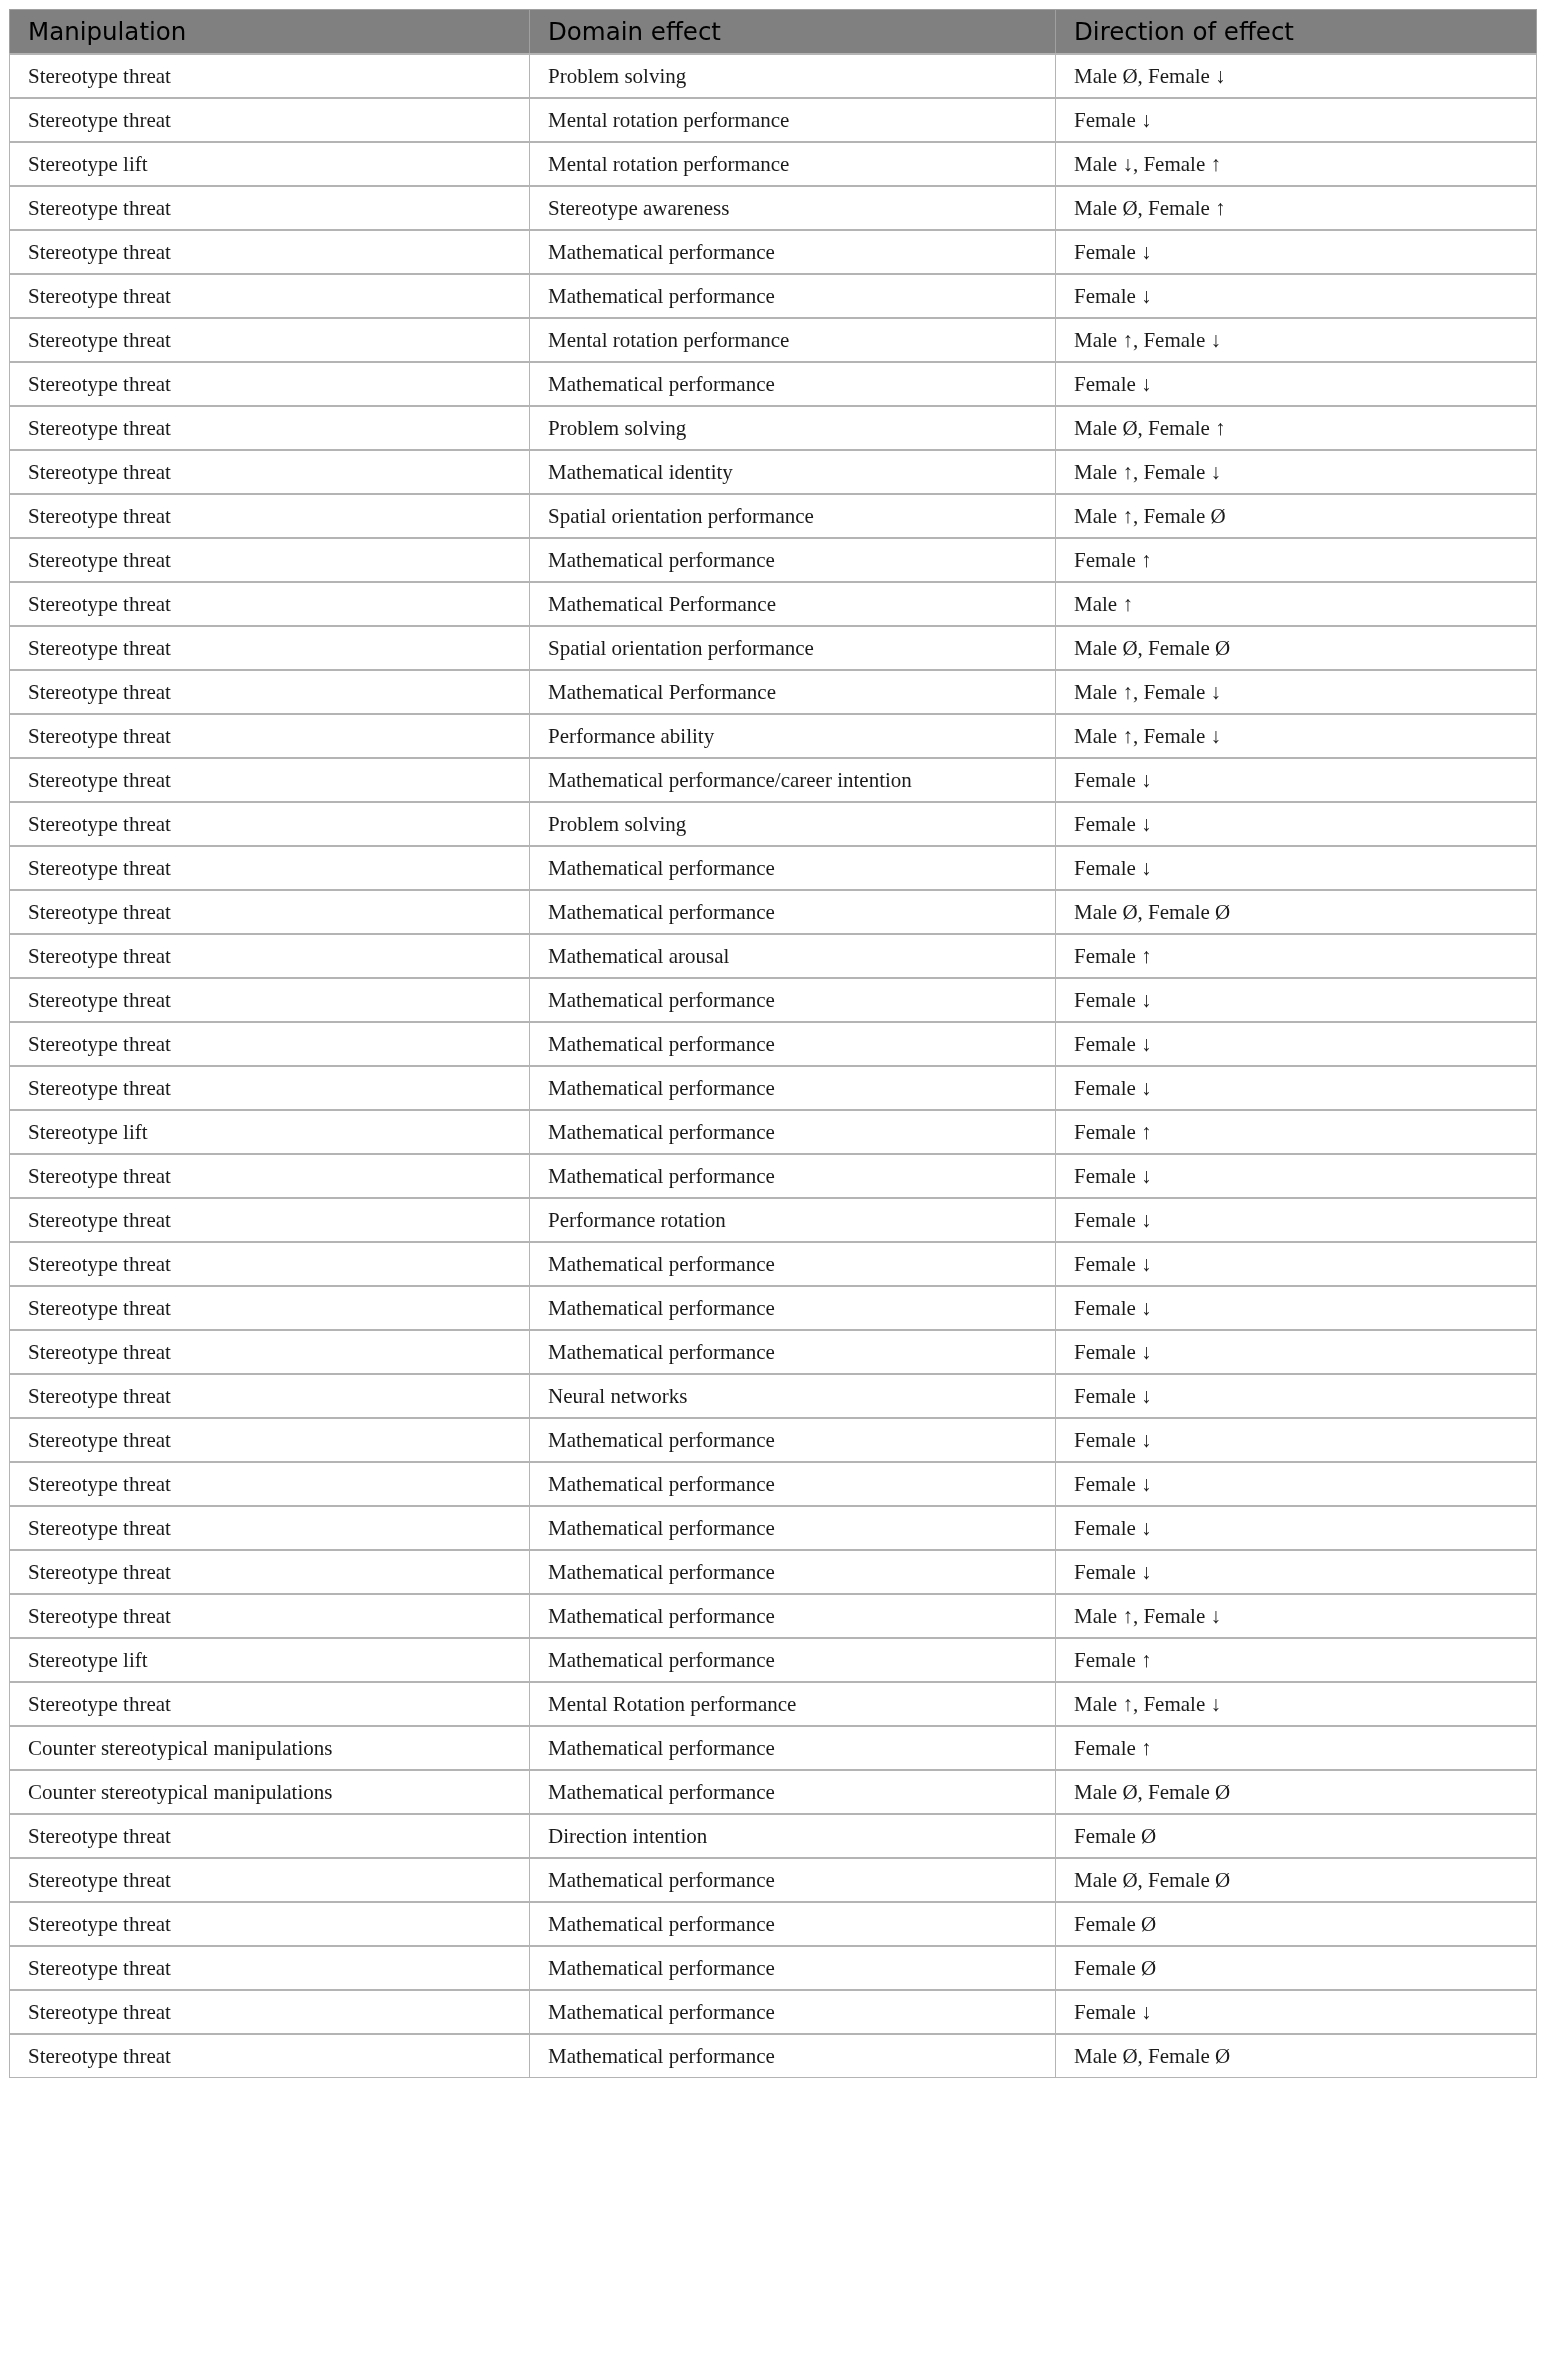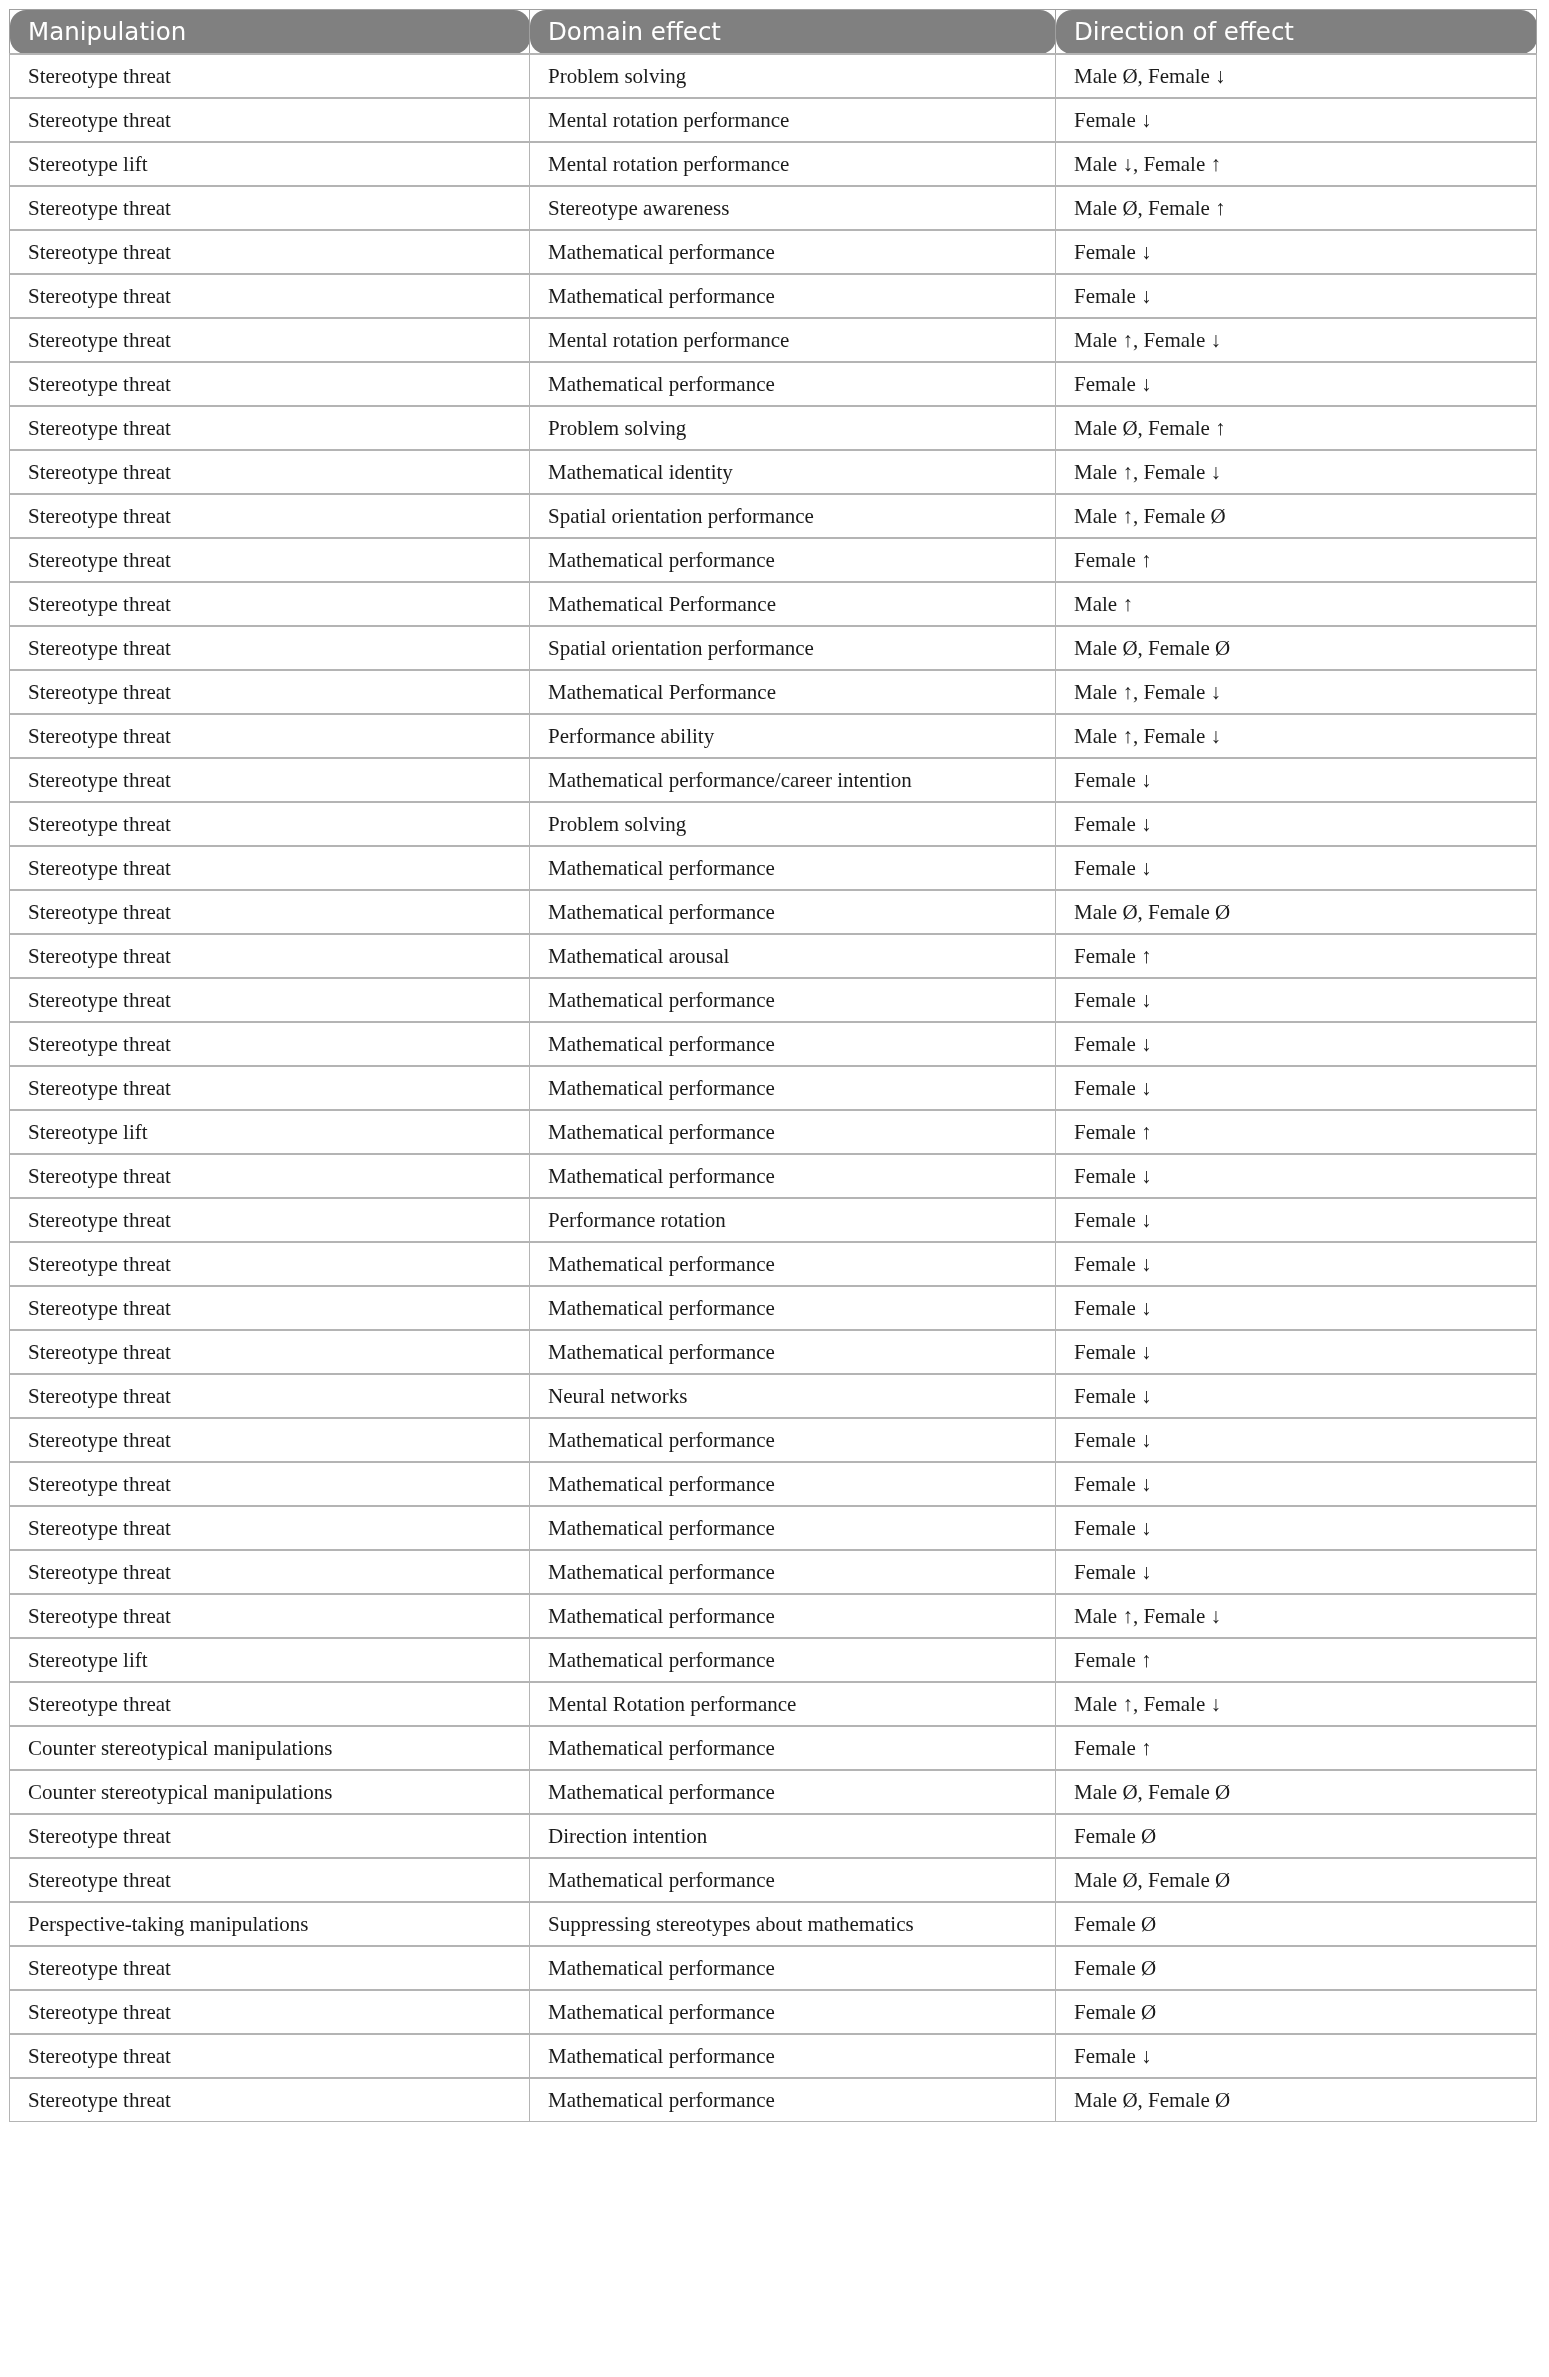--- a/index.html
+++ b/index.html
@@ -1,19 +1,19 @@
 <!DOCTYPE html>
 <html style="font-size:12px"><head>
 <meta charset="utf-8">
 <style>
   html, body { margin:0; padding:0; background:#ffffff; }
   body { width:1550px; height:2377px; position:relative; overflow:hidden; }
   .tbl { position:absolute; left:9px; top:9px; width:1527px; border-collapse:collapse; table-layout:fixed; }
   .tbl th, .tbl td { border:1.5px solid #b4b4b4; padding:0 0 0 18px; text-align:left; vertical-align:middle; white-space:nowrap; overflow:hidden; }
-  .tbl thead th { background:#808080; color:#ffffff; height:43px; font-family:"DejaVu Sans", sans-serif; font-weight:normal; font-size:24.5px; border-color:#a0a0a0;border-radius:16px; }
+  .tbl thead th { background:#808080; color:#000000; height:43px; font-family:"DejaVu Sans", sans-serif; font-weight:normal; font-size:24.5px; border-color:#a0a0a0; }
   .tbl tbody td { height:42px; font-family:"Liberation Serif", serif; font-size:21px; color:#1a1a1a; }
   .tbl tbody tr { border-top:2.2px solid #b4b4b4; }
   col.c1 { width:520px; } col.c2 { width:526px; } col.c3 { width:481px; }
 </style>
 </head>
 <body>
 
 <table class="tbl">
   <colgroup>
       <col class="c1">
@@ -232,25 +232,20 @@
         <td>Stereotype threat</td>
         <td>Direction intention</td>
         <td>Female Ø</td>
       </tr>
       <tr>
         <td>Stereotype threat</td>
         <td>Mathematical performance</td>
         <td>Male Ø, Female Ø</td>
       </tr>
       <tr>
-        <td>Perspective-taking manipulations</td>
-        <td>Suppressing stereotypes about mathematics</td>
-        <td>Female Ø</td>
-      </tr>
-      <tr>
         <td>Stereotype threat</td>
         <td>Mathematical performance</td>
         <td>Female Ø</td>
       </tr>
       <tr>
         <td>Stereotype threat</td>
         <td>Mathematical performance</td>
         <td>Female Ø</td>
       </tr>
       <tr>

